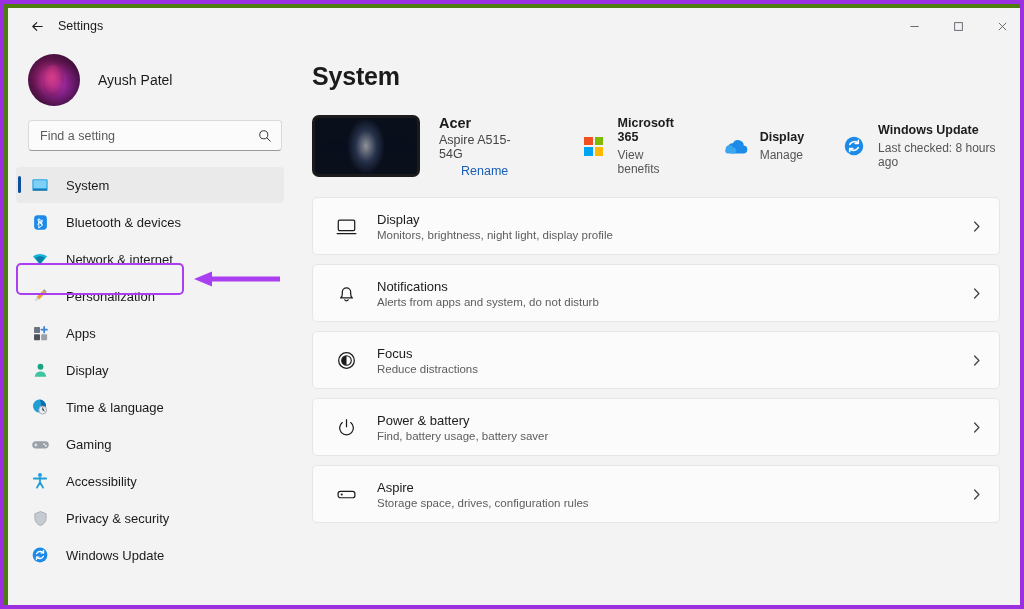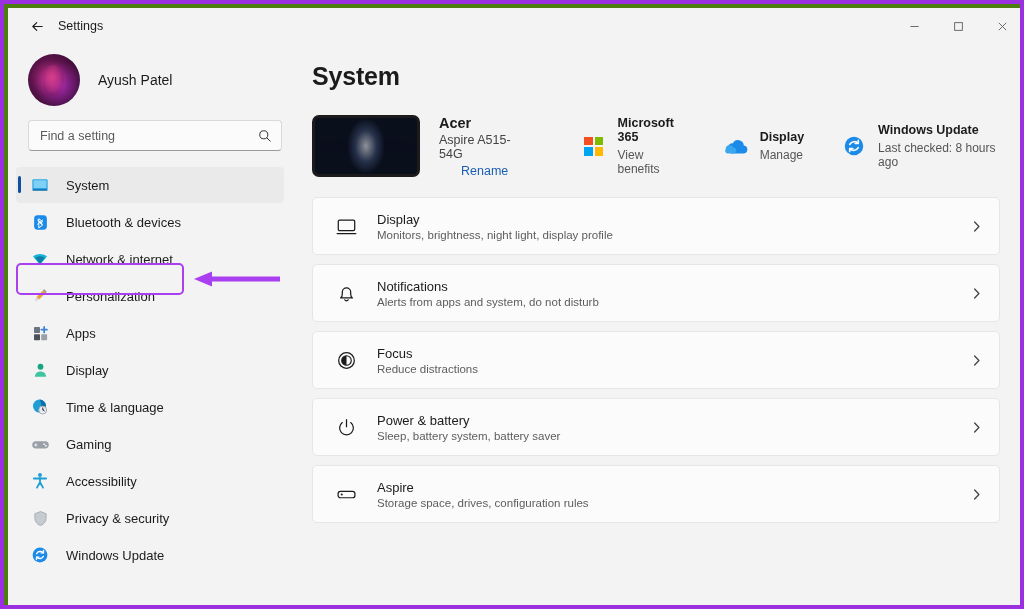--- a/index.html
+++ b/index.html
@@ -533,21 +533,21 @@
 
           <div class="card">
             <span class="card-ico">
               <svg width="21" height="21" viewBox="0 0 22 22" fill="none">
                 <path d="M6.6 5.8a7.2 7.2 0 108.8 0" stroke="#1b1b1b" stroke-width="1.3" stroke-linecap="round"></path>
                 <path d="M11 2.8v7.4" stroke="#1b1b1b" stroke-width="1.3" stroke-linecap="round"></path>
               </svg>
             </span>
             <span class="card-text">
               <span class="card-title" style="display:block">Power &amp; battery</span>
-              <span class="card-sub" style="display:block">Sleep, battery system, battery saver</span>
+              <span class="card-sub" style="display:block">Find, battery usage, battery saver</span>
             </span>
             <span class="card-chev">
               <svg width="13" height="13" viewBox="0 0 14 14" fill="none">
                   <path d="M5 2.2L9.6 7 5 11.8" stroke="#444" stroke-width="1.4" stroke-linecap="round" stroke-linejoin="round"></path>
                 </svg>
             </span>
           </div>
 
           <div class="card">
             <span class="card-ico">

